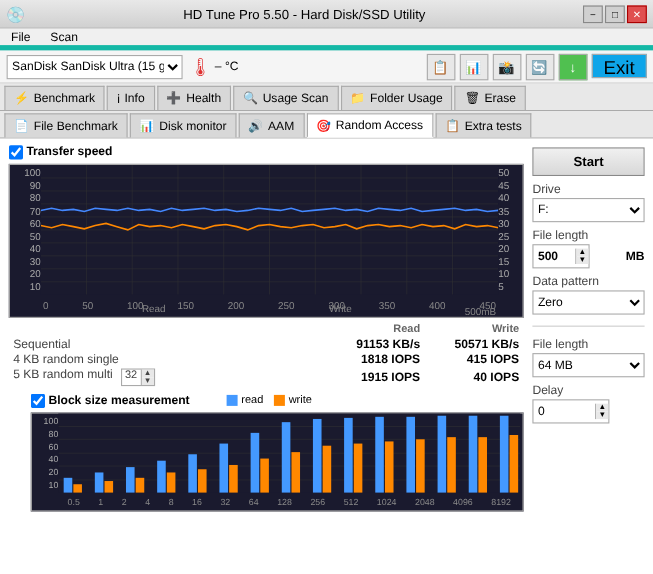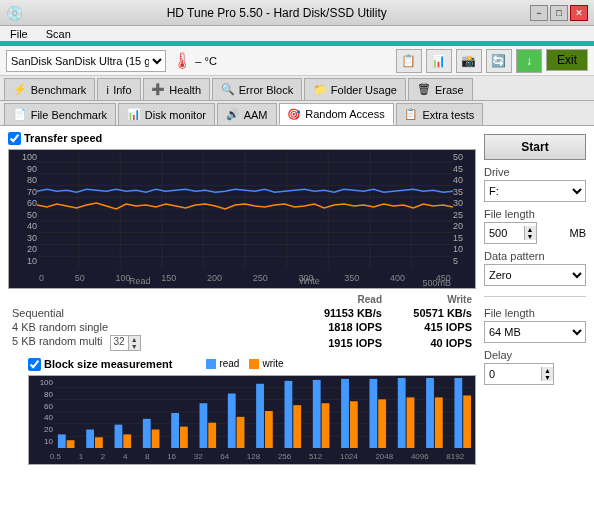--- a/index.html
+++ b/index.html
@@ -41,22 +41,22 @@
       display: flex; align-items: center; gap: 3px; font-size: 11px;
     }
     .toolbar-icons { display: flex; gap: 4px; margin-left: auto; }
     .toolbar-icon-btn {
       width: 26px; height: 24px; border: 1px solid #aaa; background: #e8e8e8;
       display: flex; align-items: center; justify-content: center;
       cursor: pointer; font-size: 12px;
     }
     .toolbar-icon-btn.green { background: #50c050; color: white; }
     .exit-btn {
-      padding: 2px 10px; border: 1px solid #aaa; background: #4d7c0f;
-      cursor: pointer; font-size: 12px; height: 22px;
+      padding: 2px 10px; border: 1px solid #aaa; background: #0ea5e9;
+      cursor: pointer; font-size: 17px; height: 22px;
     }
 
     
     .tabs-row1, .tabs-row2 {
       display: flex; background: #e8e8e8; border-bottom: 1px solid #aaa;
       padding: 2px 4px 0; gap: 2px;
     }
     .tab {
       padding: 2px 8px; border: 1px solid #aaa; border-bottom: none;
       background: #d8d8d8; cursor: pointer; display: flex; align-items: center;
@@ -195,21 +195,21 @@
   <div class="tab">
     <span>ℹ</span>
     <span>Info</span>
   </div>
   <div class="tab">
     <span style="color:red;">➕</span>
     <span>Health</span>
   </div>
   <div class="tab">
     <span>🔍</span>
-    <span>Error Block</span>
+    <span>Usage Scan</span>
   </div>
   <div class="tab">
     <span>📁</span>
     <span>Folder Usage</span>
   </div>
   <div class="tab">
     <span>🗑</span>
     <span>Erase</span>
   </div>
 </div>
@@ -436,21 +436,21 @@
             <rect x="362" y="22" width="8" height="52" fill="#ff8800"></rect>
 
             <rect x="382" y="2" width="8" height="72" fill="#4499ff"></rect>
             <rect x="391" y="22" width="8" height="52" fill="#ff8800"></rect>
 
             <rect x="411" y="2" width="8" height="72" fill="#4499ff"></rect>
             <rect x="420" y="20" width="8" height="54" fill="#ff8800"></rect>
           </svg>
         </div>
 
-        <div style="position:absolute; bottom:0; left:12px; right:2px; height:16px; display:flex; justify-content:space-around; align-items:center; color:#888; font-size:8px;">
+        <div style="position:absolute; bottom:0; left:24px; right:2px; height:16px; display:flex; justify-content:space-around; align-items:center; color:#888; font-size:8px;">
           <span>0.5</span>
           <span>1</span>
           <span>2</span>
           <span>4</span>
           <span>8</span>
           <span>16</span>
           <span>32</span>
           <span>64</span>
           <span>128</span>
           <span>256</span>
@@ -469,21 +469,21 @@
 
     <div>
       <div class="panel-label">Drive</div>
       <select class="panel-select">
         <option>F:</option>
       </select>
     </div>
 
     <div>
       <div class="panel-label">File length</div>
-      <div style="display:flex; align-items:center; gap:18px;">
+      <div style="display:flex; align-items:center; gap:18px;font-weight:bold;">
         <div class="panel-spinbox">
           <span class="panel-spinbox-val">500</span>
           <span style="display:flex; flex-direction:column; border-left:1px solid #aaa;">
             <span style="font-size:7px; cursor:pointer; background:#e8e8e8; display:block; padding:0 2px;">▲</span>
             <span style="font-size:7px; cursor:pointer; background:#e8e8e8; display:block; padding:0 2px;">▼</span>
           </span>
         </div>
         <span class="panel-unit">MB</span>
       </div>
     </div>

